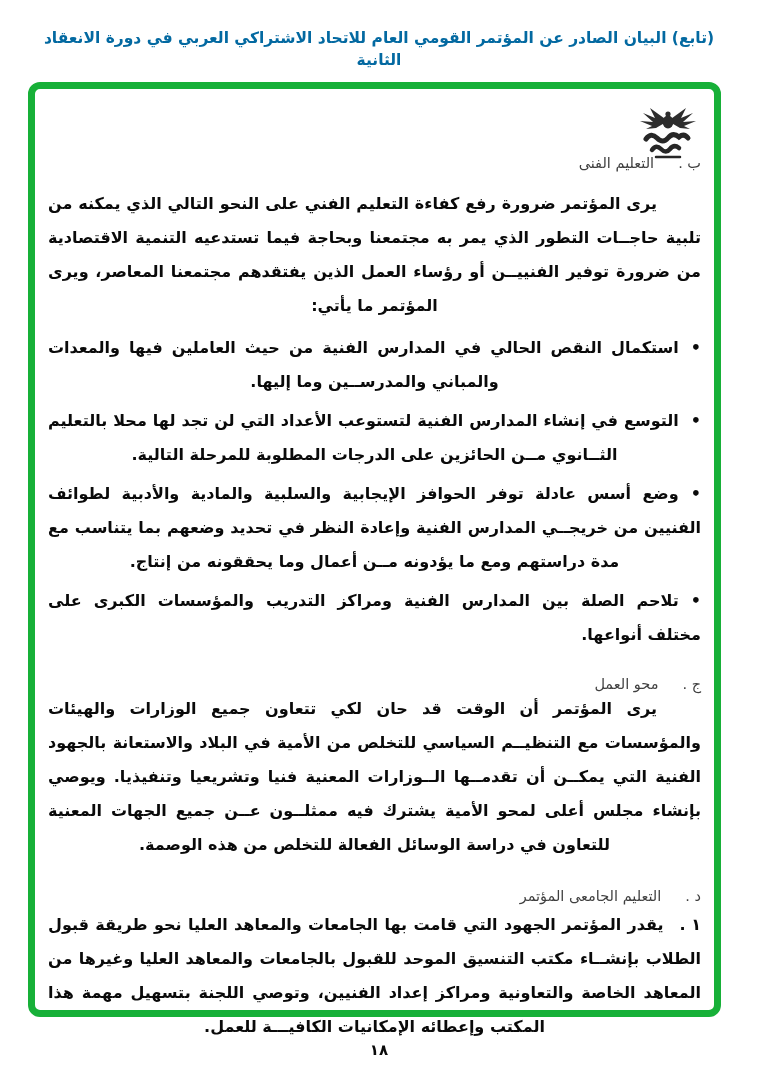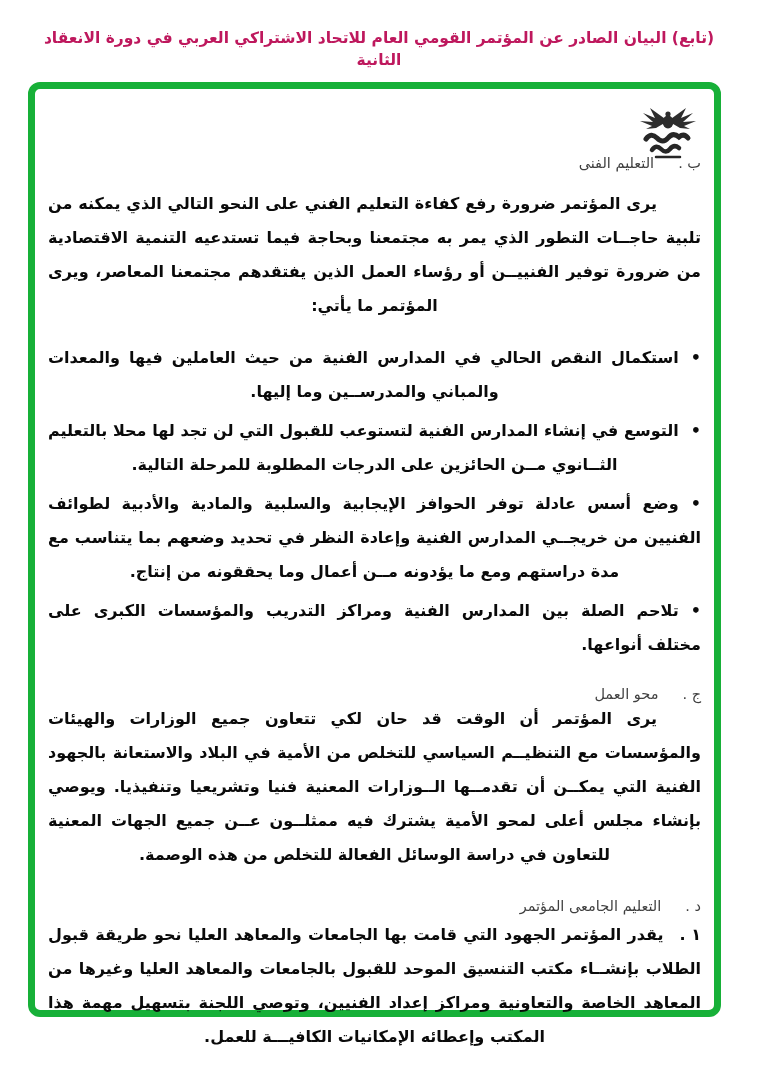--- a/index.html
+++ b/index.html
@@ -16,21 +16,21 @@
     overflow: hidden;
     direction: rtl;
     color: #0d0d0d;
   }
   .top-header {
     margin: 27px 40px 0 40px;
     text-align: center;
     font-size: 15.5px;
     font-weight: 700;
     line-height: 22px;
-    color: #be185d;
+    color: #0369a1;
   }
   .sheet {
     position: relative;
     box-sizing: border-box;
     margin-top: 11px;
     margin-right: 37px;
     margin-left: 28px;
     width: 693px;
     height: 935px;
     border: 7px solid #17b038;
@@ -66,21 +66,21 @@
     font-size: 16px;
     font-weight: 700;
     line-height: 34px;
     text-align: justify;
     text-align-last: center;
     color: #0a0a0a;
   }
   .para.single { text-align-last: start; }
   .indent { text-indent: 44px; }
   .intro { margin-top: 16px; }
-  .bullet-group { margin-top: 18px; }
+  .bullet-group { margin-top: 8px; }
   .bullet { margin: 0 0 5px 0; }
   .marker {
     display: inline-block;
     margin-inline-end: 12px;
     font-weight: 700;
   }
   .item-number {
     display: inline-block;
     margin-inline-end: 16px;
     font-weight: 700;
@@ -123,35 +123,36 @@
 
     <div class="section-heading heading-b">
       <span class="s-letter">ب .</span>
       <span class="s-title">التعليم الفنى</span>
     </div>
 
     <p class="para indent intro">يرى المؤتمر ضرورة رفع كفاءة التعليم الفني على النحو التالي الذي يمكنه من تلبية حاجــات التطور الذي يمر به مجتمعنا وبحاجة فيما تستدعيه التنمية الاقتصادية من ضرورة توفير الفنييــن أو رؤساء العمل الذين يفتقدهم مجتمعنا المعاصر، ويرى المؤتمر ما يأتي:</p>
 
     <div class="bullet-group">
       <p class="para bullet"><span class="marker">•</span><span>استكمال النقص الحالي في المدارس الفنية من حيث العاملين فيها والمعدات والمباني والمدرســين وما إليها.</span></p>
-      <p class="para bullet"><span class="marker">•</span><span>التوسع في إنشاء المدارس الفنية لتستوعب للقبول التي لن تجد لها محلا بالتعليم الثــانوي مــن الحائزين على الدرجات المطلوبة للمرحلة التالية.</span></p>
+      <p class="para bullet"><span class="marker">•</span><span>التوسع في إنشاء المدارس الفنية لتستوعب الأعداد التي لن تجد لها محلا بالتعليم الثــانوي مــن الحائزين على الدرجات المطلوبة للمرحلة التالية.</span></p>
       <p class="para bullet"><span class="marker">•</span><span>وضع أسس عادلة توفر الحوافز الإيجابية والسلبية والمادية والأدبية لطوائف الفنيين من خريجــي المدارس الفنية وإعادة النظر في تحديد وضعهم بما يتناسب مع مدة دراستهم ومع ما يؤدونه مــن أعمال وما يحققونه من إنتاج.</span></p>
       <p class="para bullet single"><span class="marker">•</span><span>تلاحم الصلة بين المدارس الفنية ومراكز التدريب والمؤسسات الكبرى على مختلف أنواعها.</span></p>
     </div>
 
     <div class="section-heading heading-c">
       <span class="s-letter">ج .</span>
       <span class="s-title">محو العمل</span>
     </div>
 
     <p class="para indent para-c">يرى المؤتمر أن الوقت قد حان لكي تتعاون جميع الوزارات والهيئات والمؤسسات مع التنظيــم السياسي للتخلص من الأمية في البلاد والاستعانة بالجهود الفنية التي يمكــن أن تقدمــها الــوزارات المعنية فنيا وتشريعيا وتنفيذيا. ويوصي بإنشاء مجلس أعلى لمحو الأمية يشترك فيه ممثلــون عــن جميع الجهات المعنية للتعاون في دراسة الوسائل الفعالة للتخلص من هذه الوصمة.</p>
 
     <div class="section-heading heading-d">
       <span class="s-letter">د .</span>
       <span class="s-title">التعليم الجامعى المؤتمر</span>
     </div>
 
     <p class="para item-1"><span class="item-number">١ .</span><span>يقدر المؤتمر الجهود التي قامت بها الجامعات والمعاهد العليا نحو طريقة قبول الطلاب بإنشــاء مكتب التنسيق الموحد للقبول بالجامعات والمعاهد العليا وغيرها من المعاهد الخاصة والتعاونية ومراكز إعداد الفنيين، وتوصي اللجنة بتسهيل مهمة هذا المكتب وإعطائه الإمكانيات الكافيـــة للعمل.</span></p>
 
   </div>
 
+  <div class="page-number">١٨</div>
 
 </div>
 
 </body></html>

